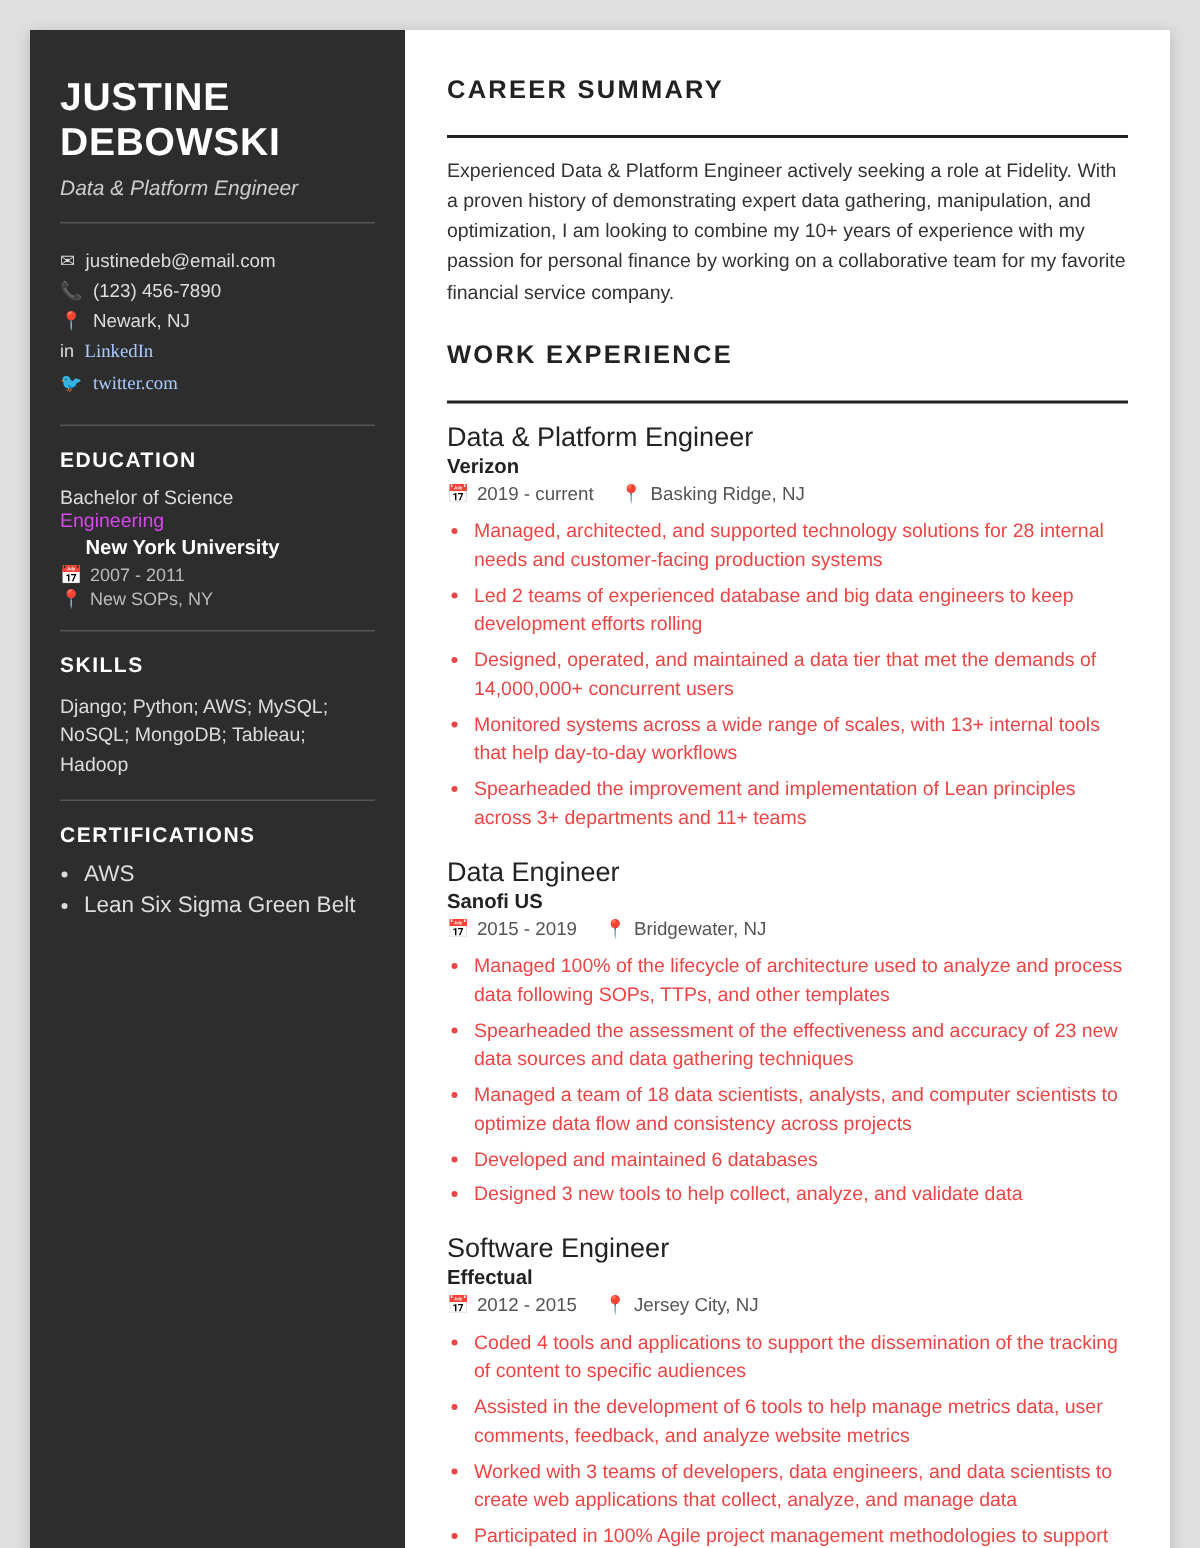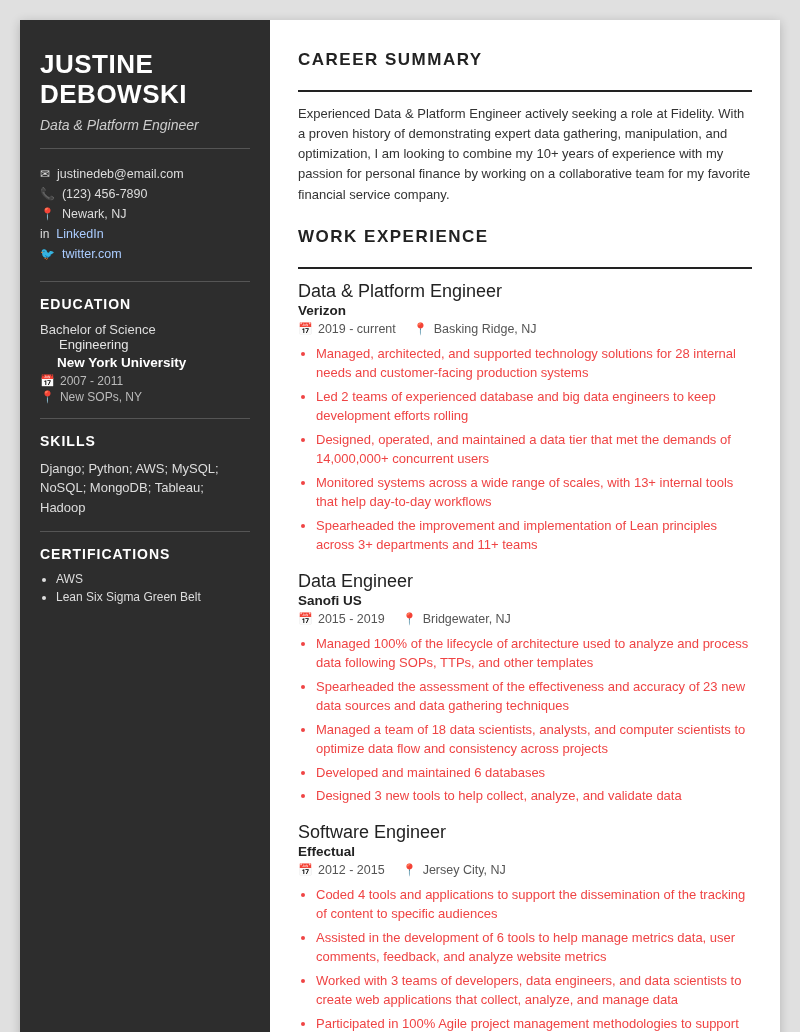--- a/index.html
+++ b/index.html
@@ -62,56 +62,57 @@
       margin-bottom: 6px;
     }
     .contact-item .icon {
       margin-right: 7px;
       font-size: 12px;
       flex-shrink: 0;
     }
     .contact-item a {
       color: #aaccff;
       text-decoration: none;
+      font-family: Liberation Serif, serif;
     }
 
     .divider-left {
       border: none;
       border-top: 1px solid #555;
       margin: 14px 0;
     }
 
     .left-section-title {
       font-size: 14px;
       font-weight: 900;
       text-transform: uppercase;
       letter-spacing: 1px;
       color: #fff;
       margin-bottom: 10px;
     }
 
     .education-block { margin-bottom: 4px; }
     .edu-degree { font-size: 13px; color: #ddd; }
-    .edu-field { font-size: 13px; color: #e5e5e5; margin-left: 19px; }
+    .edu-field { font-size: 13px; color: #d946ef; }
     .edu-school { font-size: 13.5px; font-weight: 700; color: #fff; margin-top: 3px; padding-left: 17px; }
     .edu-meta {
       font-size: 12px;
       color: #bbb;
       display: flex;
       align-items: center;
       margin-top: 4px;
     }
     .edu-meta .icon { margin-right: 5px; }
     .edu-location { font-size: 12px; color: #bbb; display: flex; align-items: center; margin-top: 2px; }
     .edu-location .icon { margin-right: 5px; }
 
     .skills-text { font-size: 13px; color: #ddd; line-height: 1.5; }
 
     .cert-list { list-style: disc; padding-left: 16px; }
-    .cert-list li { font-size: 12px; color: #ddd; margin-bottom: 4px; }
+    .cert-list li { font-size: 15px; color: #ddd; margin-bottom: 4px; }
 
     
     .section-title {
       font-size: 17px;
       font-weight: 900;
       text-transform: uppercase;
       letter-spacing: 1.5px;
       color: #222;
       border-bottom: 2px solid #222;
       padding-bottom: 20px;

